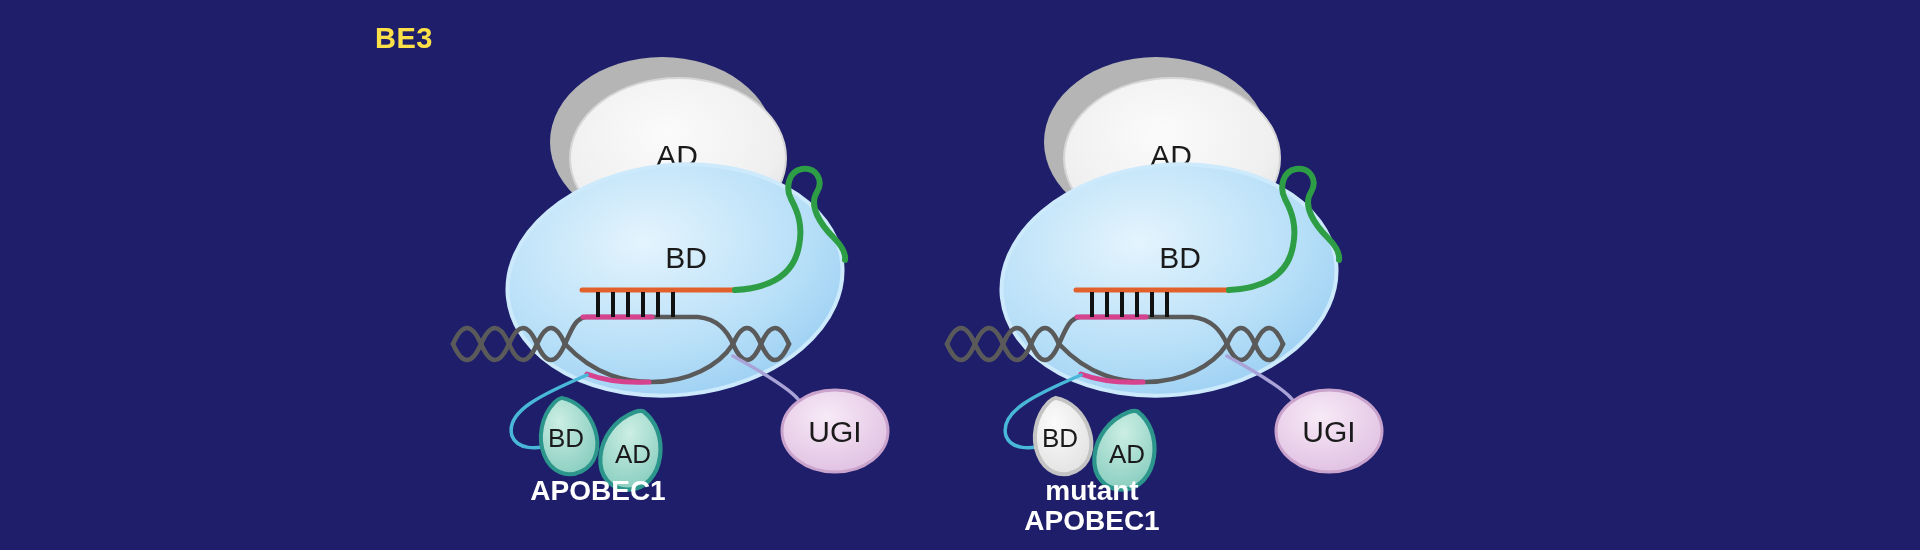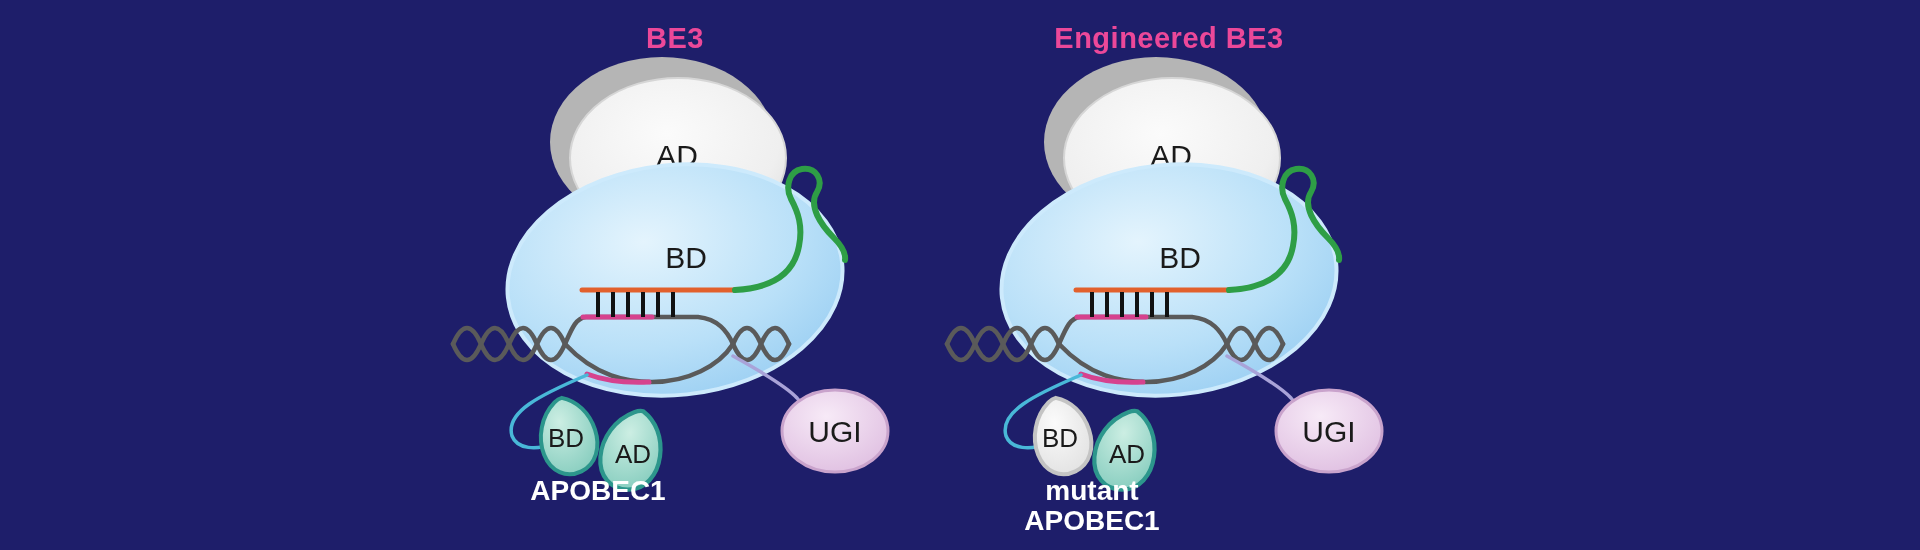--- a/index.html
+++ b/index.html
@@ -5,22 +5,22 @@
   html,body{margin:0;padding:0;background:#101048;}
   .stage{
     position:relative;width:1920px;height:550px;overflow:hidden;
     background:#1e1e6a;
     font-family:"Liberation Sans",sans-serif;
   }
   .panel{position:absolute;top:0;width:640px;height:550px;}
   .panel-left{left:300px;}
   .panel-right{left:794px;}
   .panel-title{
-    position:absolute;top:22px;left:75px;width:600px;text-align:center;
-    color:#ec4899;font-size:29px;font-weight:bold;letter-spacing:.5px;
+    position:absolute;top:22px;left:75px;width:600px;
+    color:#fde047;font-size:29px;font-weight:bold;letter-spacing:.5px;
   }
   svg.construct{position:absolute;top:0;left:0;}
   .shape-label{font-family:"Liberation Sans",sans-serif;font-size:30px;fill:#1a1a1a;}
   .leaf-label{font-family:"Liberation Sans",sans-serif;font-size:26px;fill:#1a1a1a;}
   .name-label{font-family:"Liberation Sans",sans-serif;font-size:28px;font-weight:bold;fill:#ffffff;}
 </style>
 </head>
 <body>
 
 <div class="stage">
@@ -110,21 +110,20 @@
       <text x="298" y="530" text-anchor="middle" class="name-label"></text>
 
       <g>
         <ellipse cx="535" cy="431" rx="53" ry="41" fill="url(#gradUgi)" stroke="#c9a3cc" stroke-width="3"></ellipse>
         <text x="535" y="442" text-anchor="middle" class="shape-label">UGI</text>
       </g>
     </svg>
   </div>
 
   <div class="panel panel-right">
-    <div class="panel-title">Engineered BE3</div>
 
     <svg class="construct" width="640" height="550" viewBox="0 0 640 550">
 
       <g>
         <ellipse cx="362" cy="142" rx="112" ry="85" fill="#b5b5b5"></ellipse>
         <ellipse cx="378" cy="158" rx="108" ry="80" fill="url(#gradGray)" stroke="#d6d6d6" stroke-width="2"></ellipse>
         <text x="377" y="166" text-anchor="middle" class="shape-label">AD</text>
       </g>
 
       <g>

